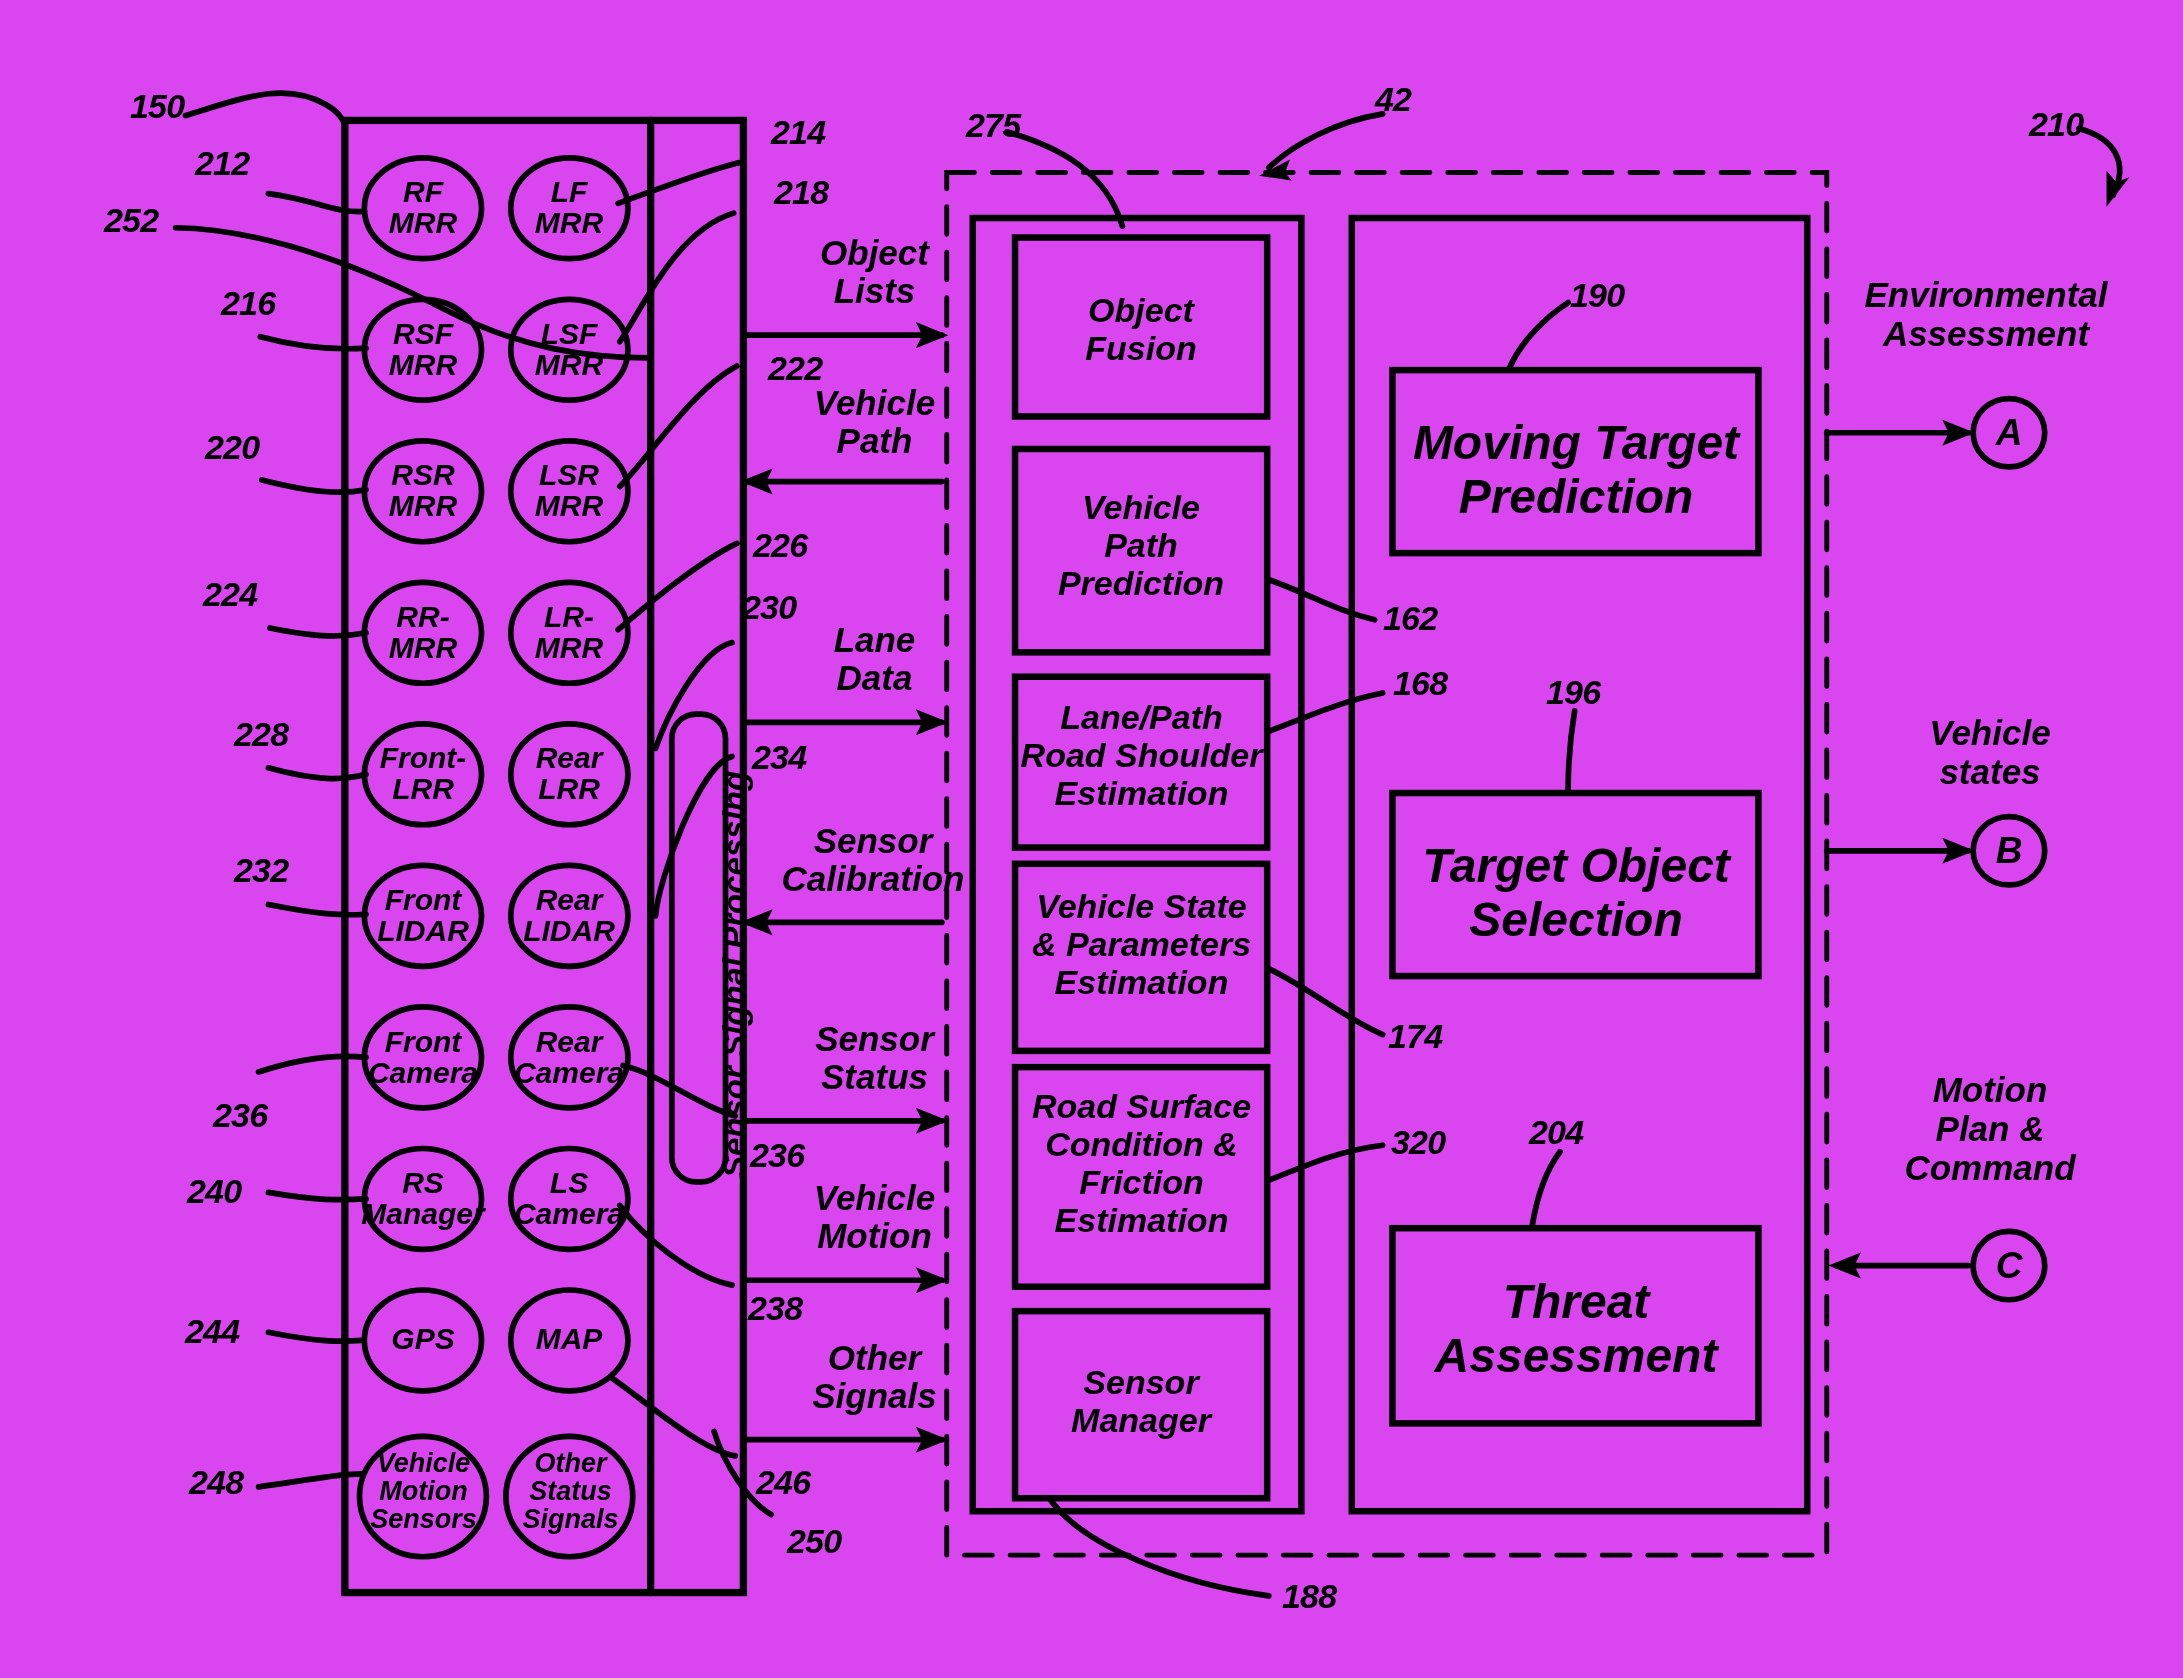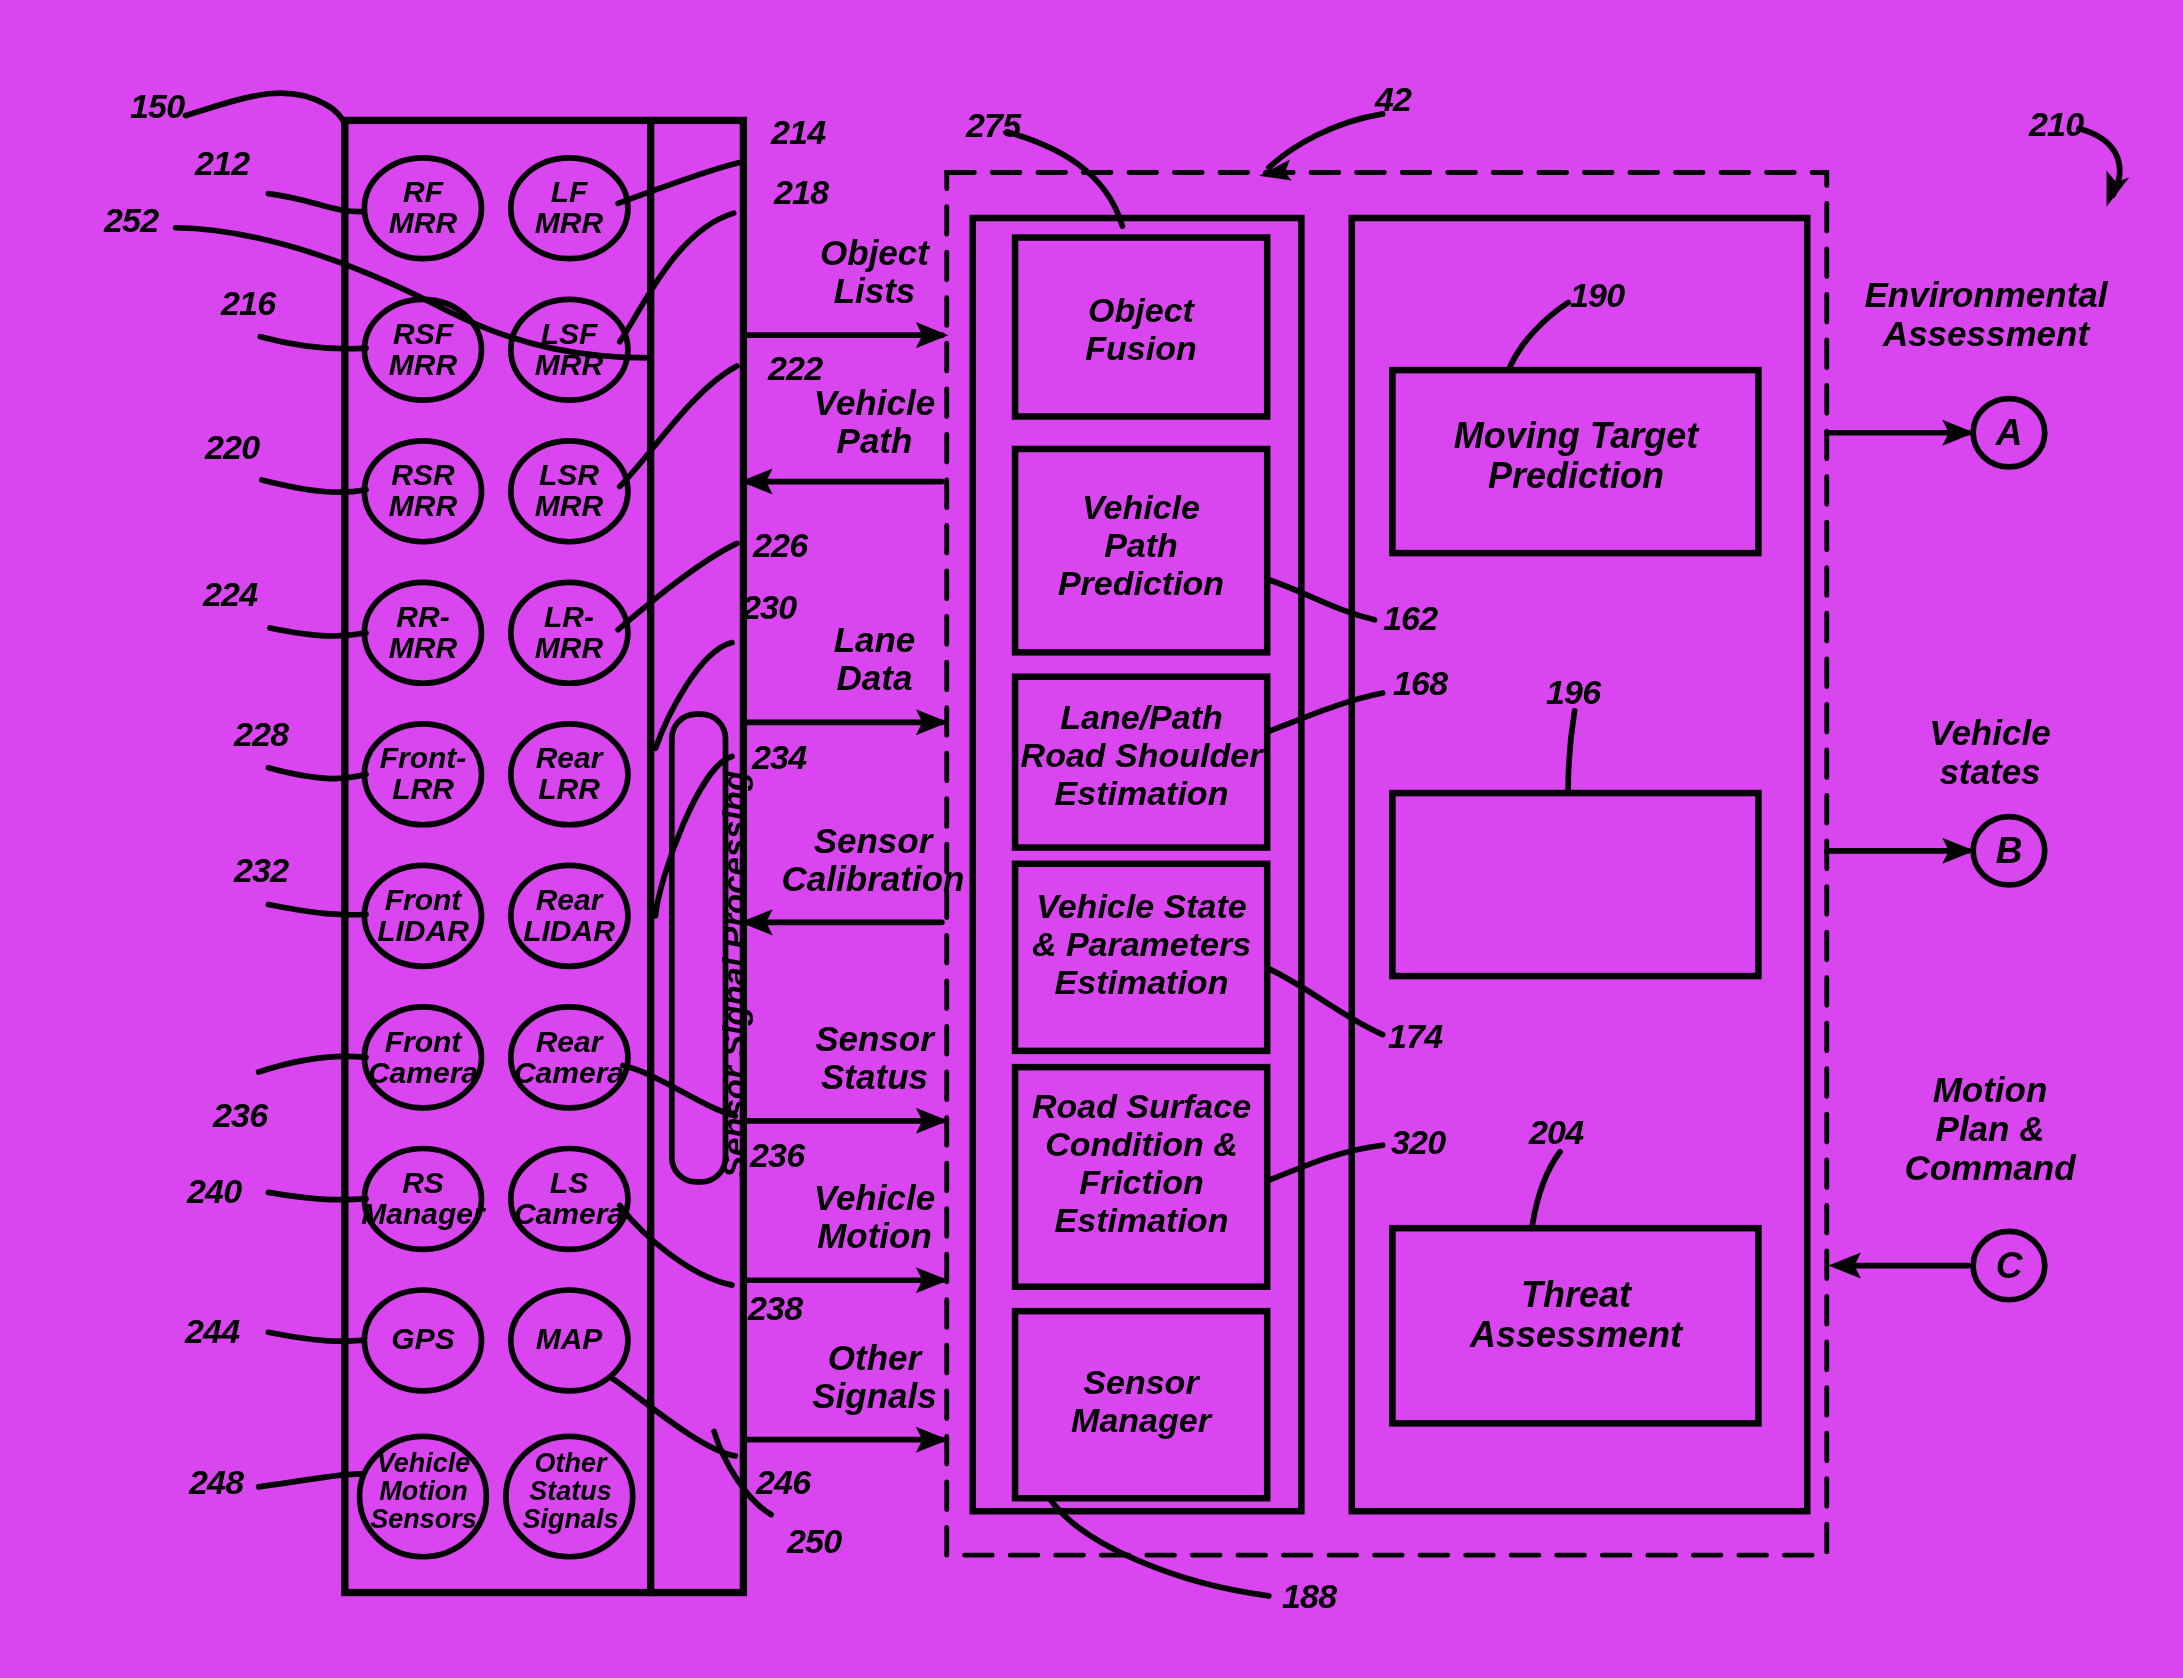--- a/index.html
+++ b/index.html
@@ -46,21 +46,21 @@
   }
   .signal-label {
     font-size: 35px;
     line-height: 1.08;
   }
   .proc-label {
     font-size: 34px;
     line-height: 1.12;
   }
   .proc-label.big {
-    font-size: 36px;
+    font-size: 48px;
   }
   .out-label {
     font-size: 35px;
     line-height: 1.12;
   }
   .node-letter {
     font-size: 37px;
   }
   .vert-label {
     position: absolute;
@@ -315,20 +315,22 @@
 Estimation</div>
   <div class="lbl proc-label" style="left:1009px; top:1087px; width:265px;">Road Surface
 Condition &amp;
 Friction
 Estimation</div>
   <div class="lbl proc-label" style="left:1015px; top:1363px; width:252px;">Sensor
 Manager</div>
 
   <div class="lbl proc-label big" style="left:1393px; top:416px; width:366px;">Moving Target
 Prediction</div>
+  <div class="lbl proc-label big" style="left:1393px; top:839px; width:366px;">Target Object
+Selection</div>
   <div class="lbl proc-label big" style="left:1393px; top:1275px; width:366px;">Threat
 Assessment</div>
 
   <div class="lbl out-label" style="left:1860px; top:275px; width:252px;">Environmental
 Assessment</div>
   <div class="lbl node-letter" style="left:1973px; top:413px; width:72px;">A</div>
 
   <div class="lbl out-label" style="left:1876px; top:713px; width:228px;">Vehicle
 states</div>
   <div class="lbl node-letter" style="left:1973px; top:831px; width:72px;">B</div>

